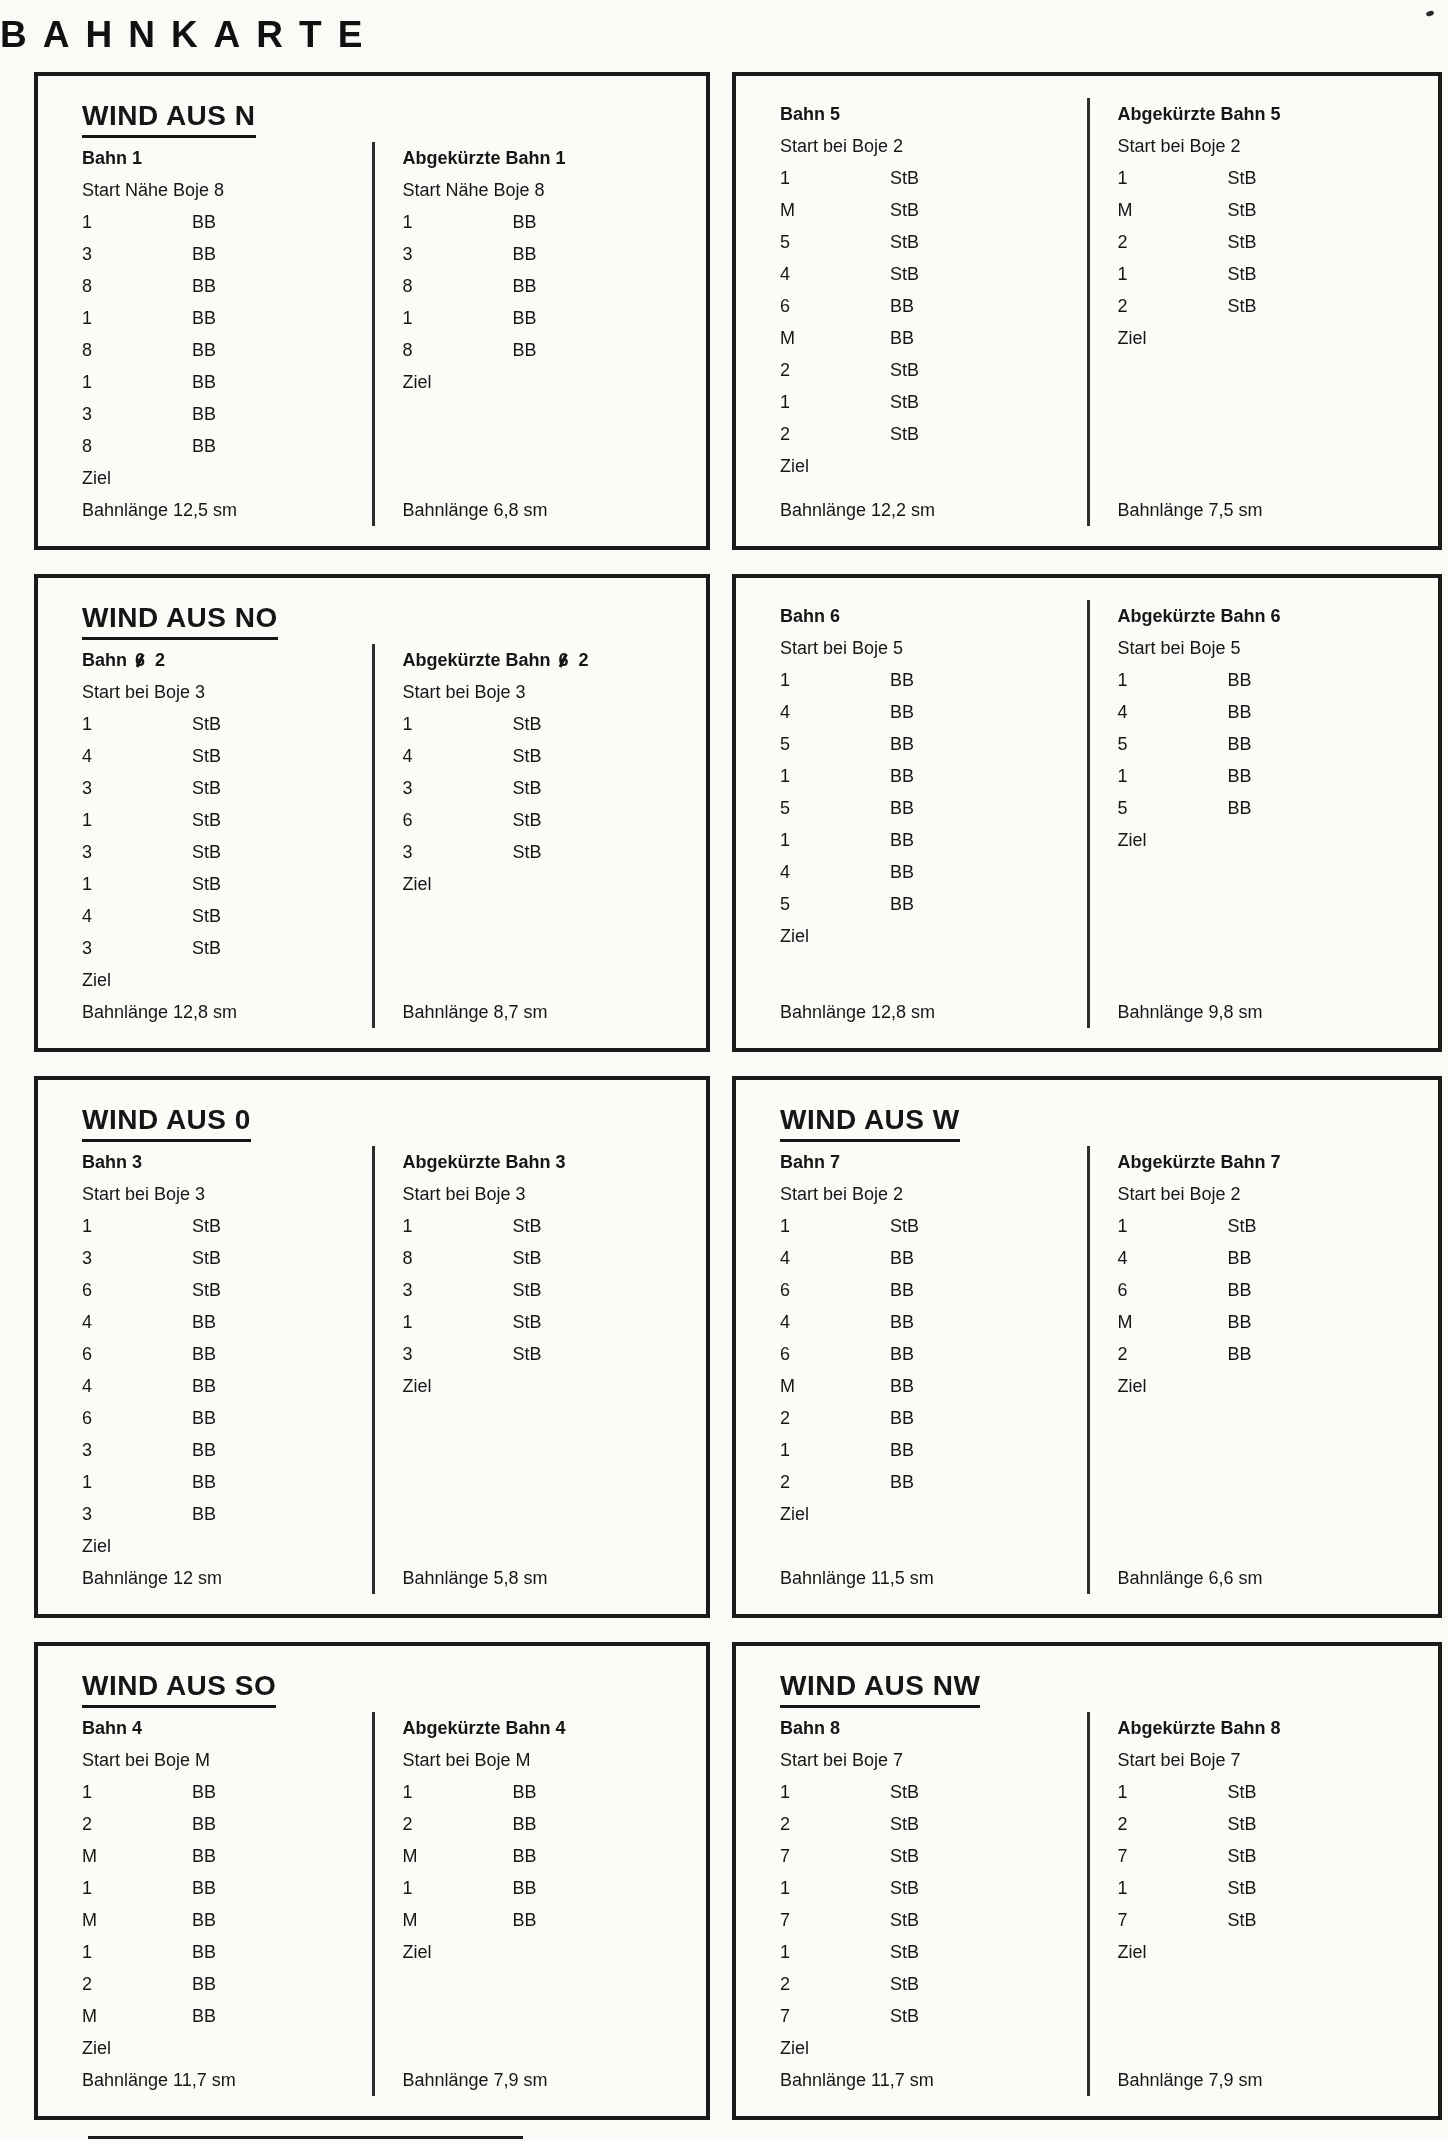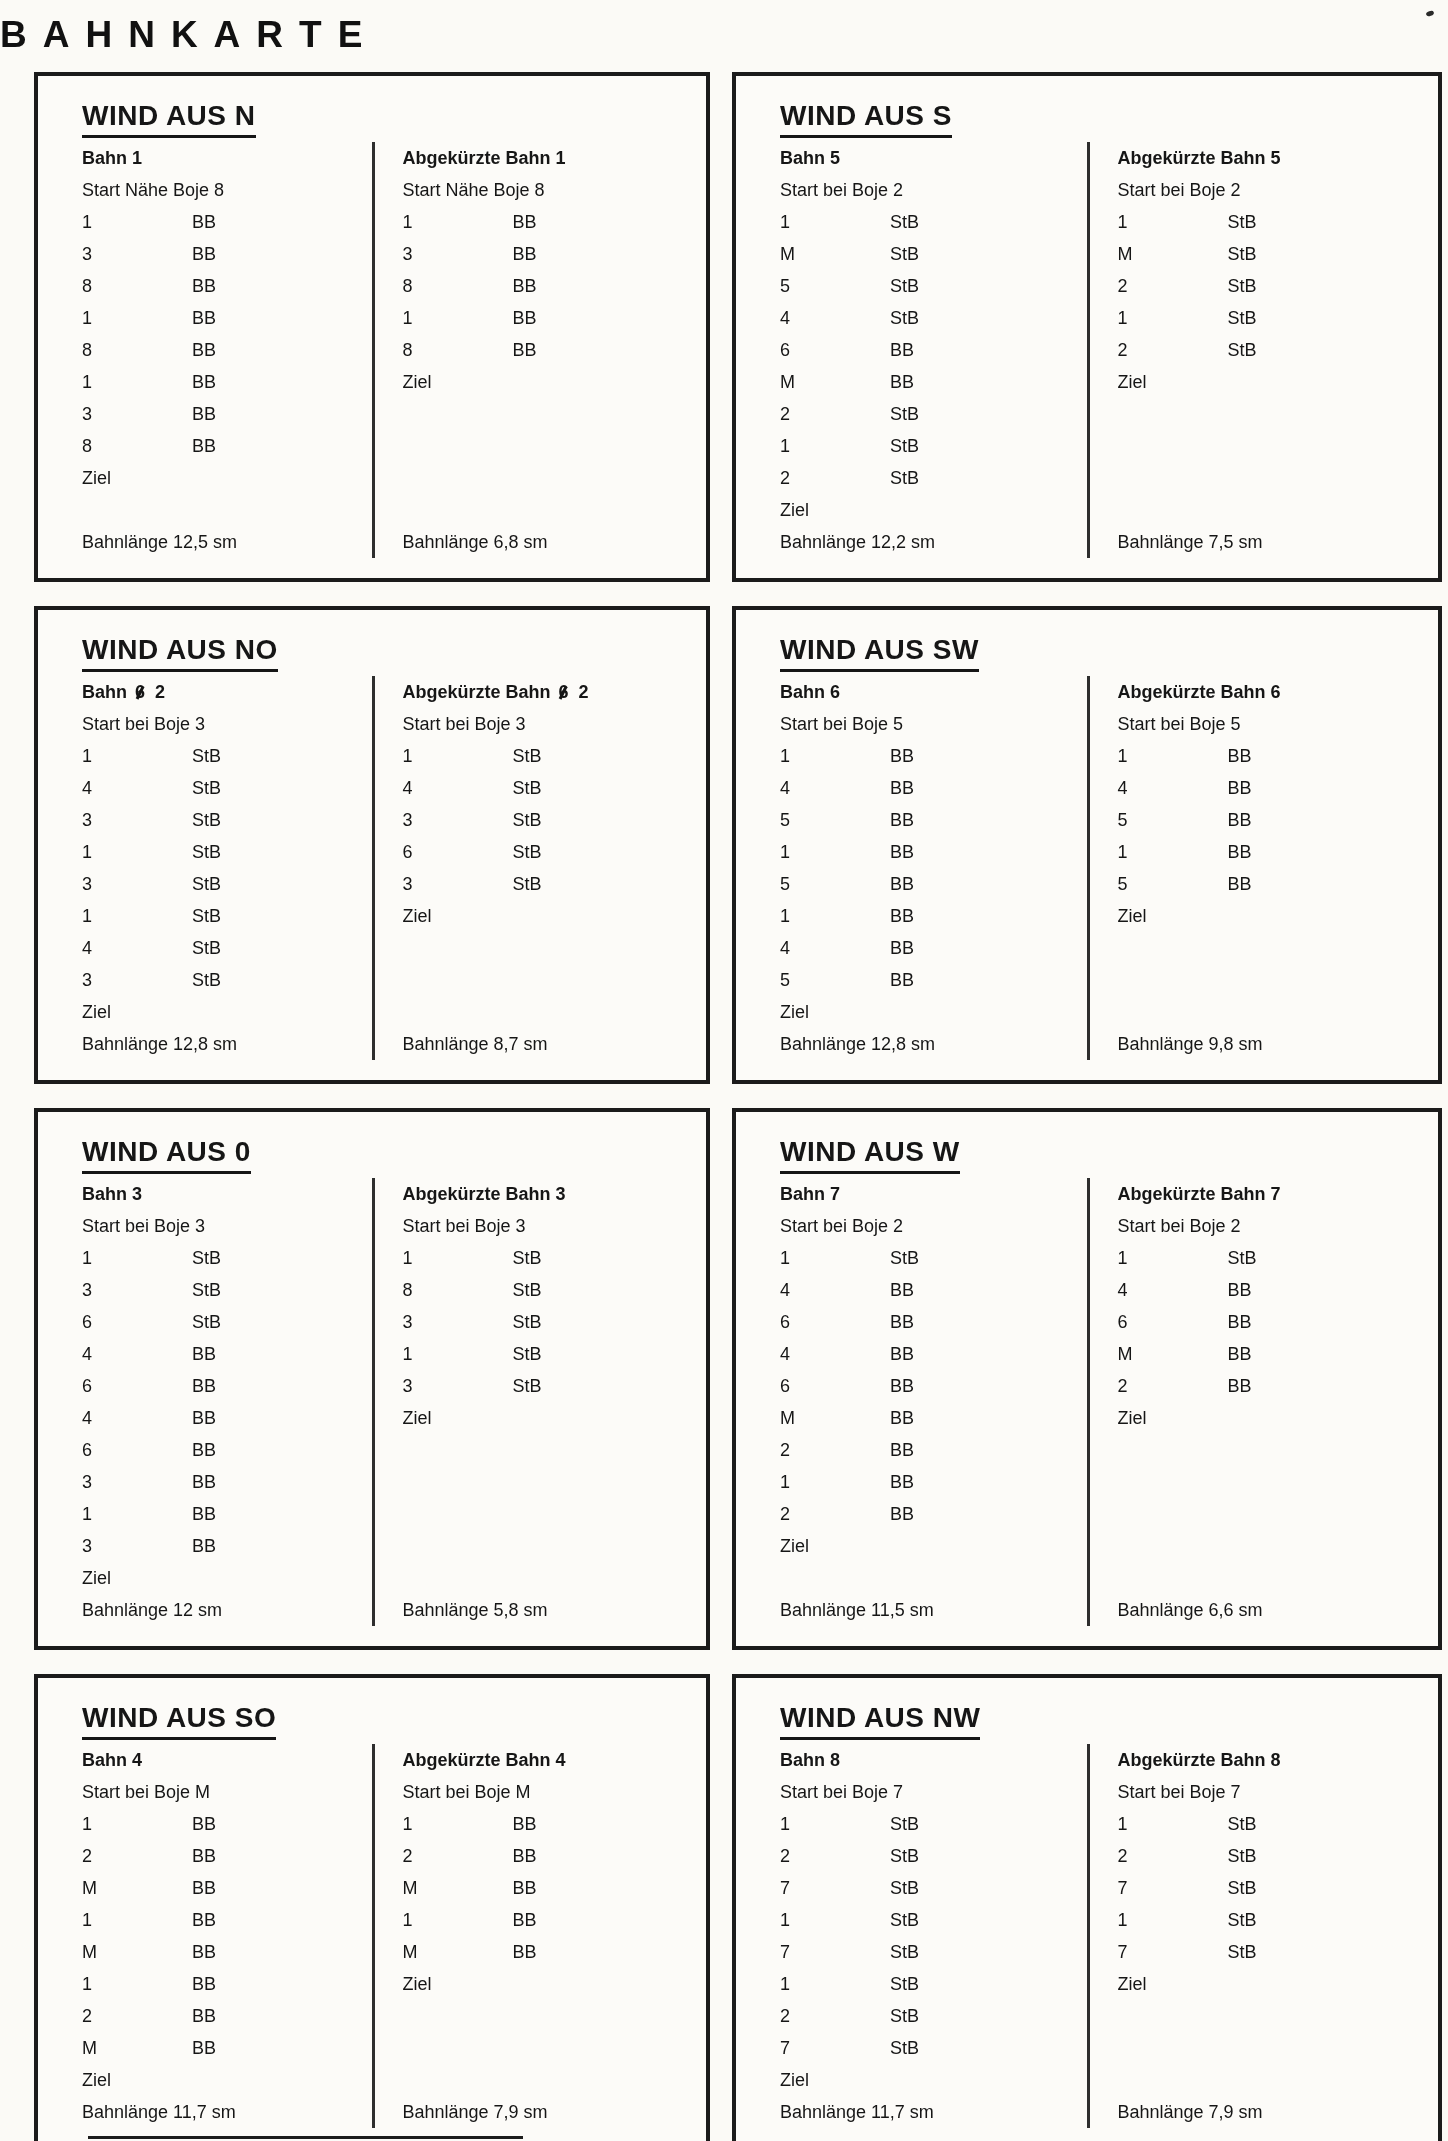--- a/index.html
+++ b/index.html
@@ -183,23 +183,20 @@
             </div>
           </div>
         <div class="ziel">Ziel</div>
         <div class="length">Bahnlänge 6,8 sm</div>
       </div>
 
     </div>
   </div>
 
   <div class="panel">
-    <div class="wind-heading">
-      <span>WIND AUS S</span>
-    </div>
     <div class="cols">
 
       <div class="col full-col">
         <div class="course-title">
           <span>Bahn 5</span>
         </div>
         <div class="start">Start bei Boje 2</div>
         <div class="legs">
 
             <div class="leg">
@@ -380,23 +377,20 @@
             </div>
           </div>
         <div class="ziel">Ziel</div>
         <div class="length">Bahnlänge 8,7 sm</div>
       </div>
 
     </div>
   </div>
 
   <div class="panel">
-    <div class="wind-heading">
-      <span>WIND AUS SW</span>
-    </div>
     <div class="cols">
 
       <div class="col full-col">
         <div class="course-title">
           <span>Bahn 6</span>
         </div>
         <div class="start">Start bei Boje 5</div>
         <div class="legs">
 
             <div class="leg">

